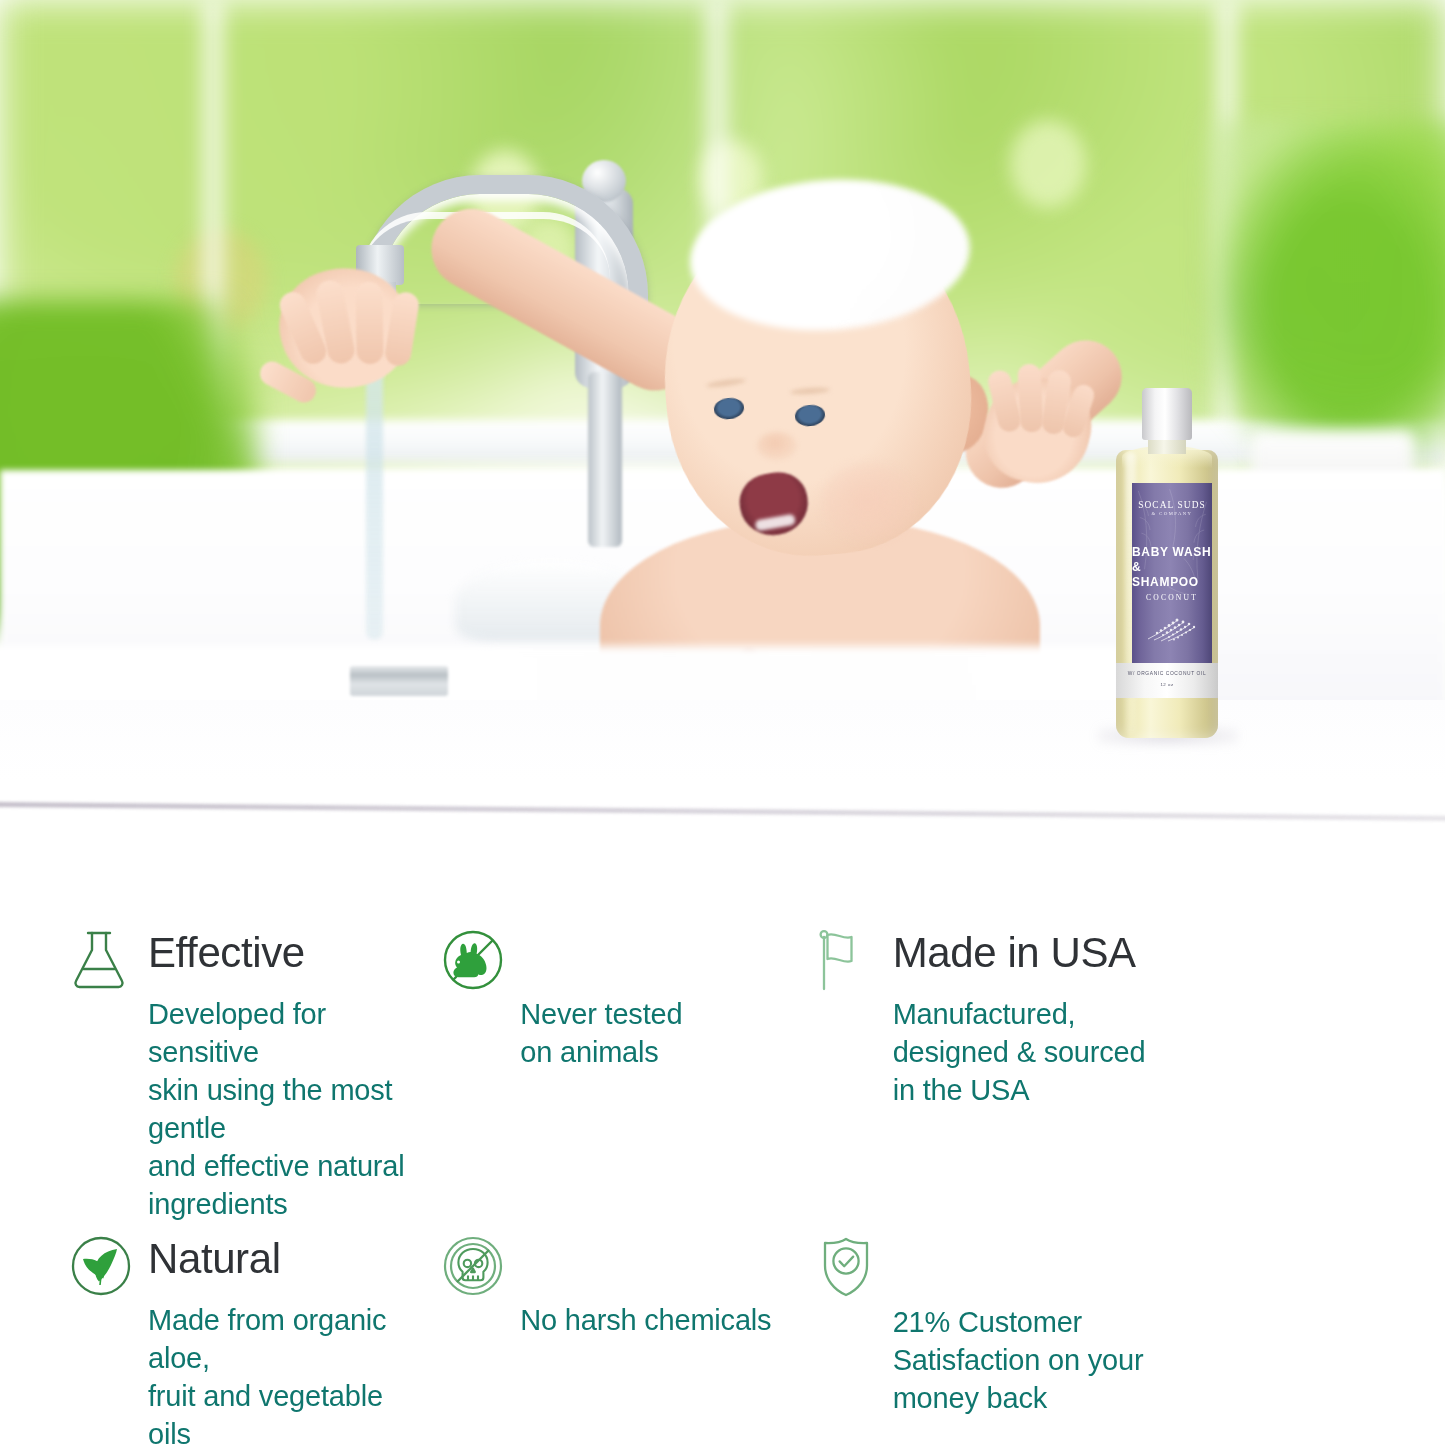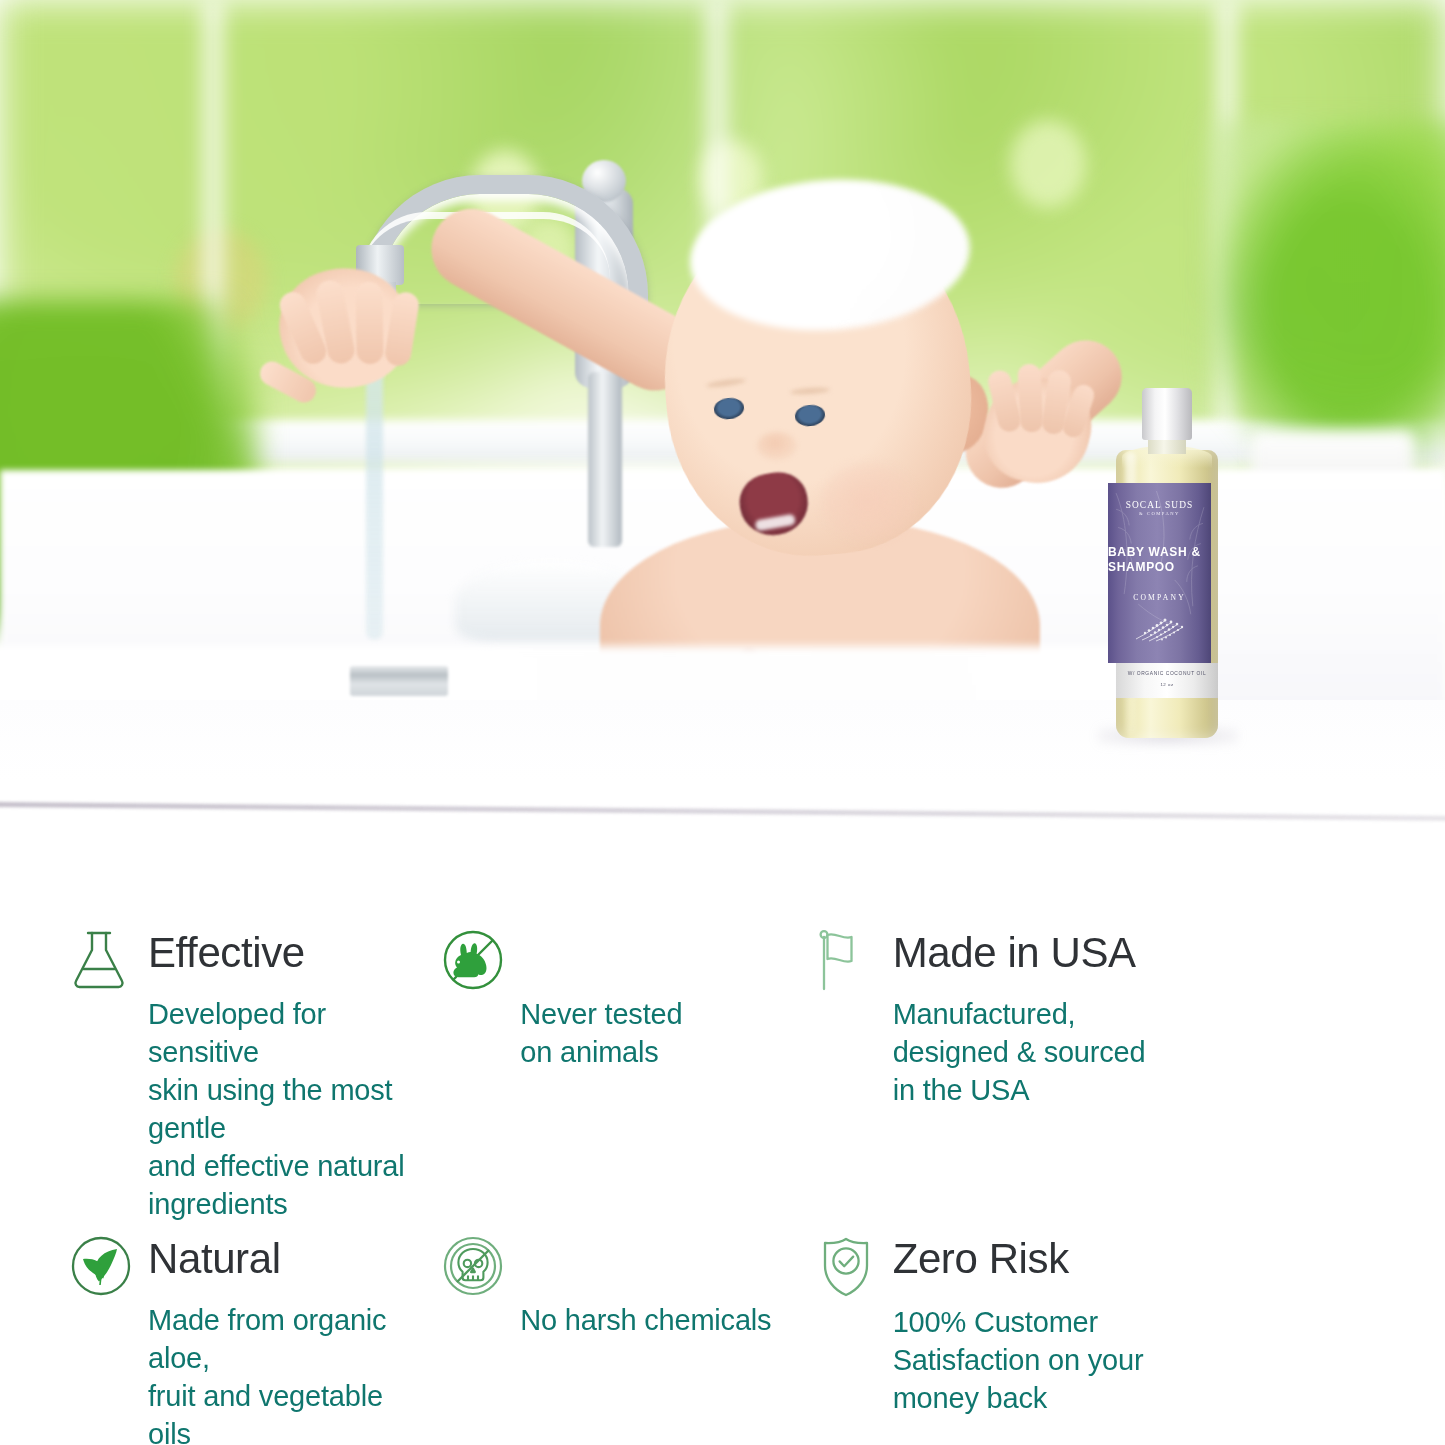--- a/index.html
+++ b/index.html
@@ -431,22 +431,22 @@
   }
   .bottle-shoulder {
     position: absolute;
     left: 14px; top: 58px;
     width: 90px; height: 22px;
     background: linear-gradient(180deg, rgba(247,244,208,0.9), rgba(240,234,182,0));
     border-radius: 50% 50% 0 0;
   }
   .label-main {
     position: absolute;
-    left: 0; top: 95px;
-    width: 103px; height: 180px;
+    left: 24px; top: 95px;
+    width: 80px; height: 180px;
     background: linear-gradient(90deg,
         #5b518a 0%, #6f6499 10%, #837aaa 28%, #8d84b3 48%,
         #7d74a4 70%, #655c90 88%, #4e4677 100%);
     overflow: hidden;
   }
   .label-botanical {
     position: absolute;
     left: 0; top: 0; right: 0; bottom: 0;
     opacity: 0.20;
   }
@@ -683,21 +683,21 @@
             <path d="M89 82 C82 84, 78 90, 78 98"></path>
             <path d="M48 8 C56 30, 58 56, 52 82"></path>
             <path d="M30 120 C44 132, 58 140, 72 142"></path>
             <path d="M66 96 C74 104, 80 116, 82 130"></path>
           </g>
         </svg>
         <div class="label-brand">SOCAL SUDS</div>
         <div class="label-brand-sub">&amp; COMPANY</div>
         <div class="label-product">BABY WASH
 &amp; SHAMPOO</div>
-        <div class="label-scent">COMPANY</div>
+        <div class="label-scent">COCONUT</div>
         <svg class="label-sprig" width="56" height="26" viewBox="0 0 56 26">
           <g stroke="#ffffff" stroke-width="0.8" fill="none" opacity="0.95">
             <path d="M4 23 C14 18, 24 11, 34 4"></path>
             <path d="M10 24 C20 20, 30 13, 40 6"></path>
             <path d="M17 25 C26 21, 36 15, 46 8"></path>
             <path d="M24 25 C32 22, 41 17, 51 11"></path>
           </g>
           <g fill="#ffffff" opacity="0.95">
             <circle cx="33" cy="4" r="1.5"></circle>
               <circle cx="29" cy="7" r="1.4"></circle>
@@ -822,20 +822,19 @@
     <div class="feature">
       <div class="feature-icon">
         <svg width="62" height="64" viewBox="0 0 62 64">
           <g fill="none" stroke="#6fae7d" stroke-width="2.3" stroke-linejoin="round" stroke-linecap="round">
             <path d="M31 4 c-5 3.4 -12.4 4.4 -21 4 v22.6 c0 13.4 9.2 24.6 21 29.4 c11.8 -4.8 21 -16 21 -29.4 V8 c-8.6 0.4 -16 -0.6 -21 -4 z"></path>
             <circle cx="31" cy="26" r="12.6"></circle>
             <path d="M24.6 26.4 l4.6 4.8 l9 -9.6"></path>
           </g>
         </svg>
       </div>
-      <div class="feature-title">Zero Risk</div>
-      <div class="feature-desc">100% Customer
+      <div class="feature-desc">21% Customer
 Satisfaction on your
 money back</div>
     </div>
 
   </div>
 </div>
 
 </body></html>

